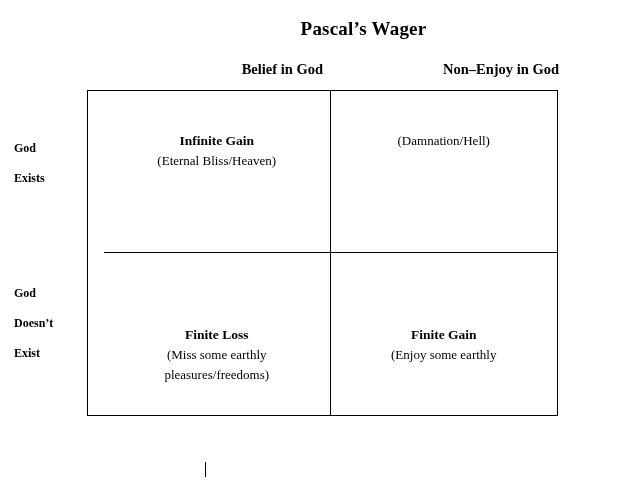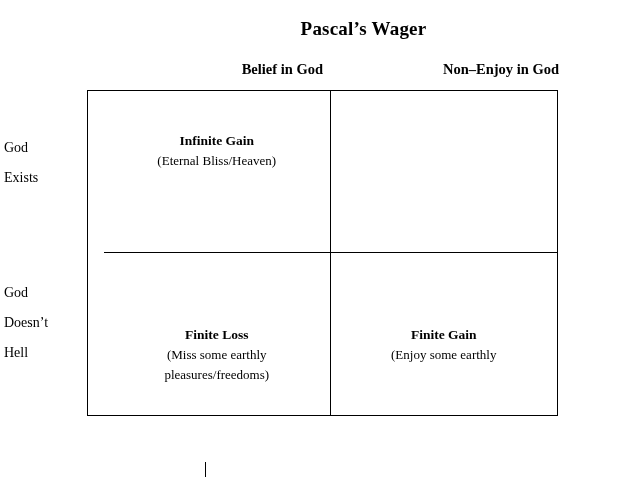--- a/index.html
+++ b/index.html
@@ -31,24 +31,24 @@
     top: 61px;
     font-size: 14.5px;
     font-weight: bold;
     text-align: right;
   }
   .col-head.c1 { left: 87px; width: 236px; }
   .col-head.c2 { left: 323px; width: 236px; }
 
   .row-head {
     position: absolute;
-    left: 4px;
+    left: 14px;
     width: 70px;
-    font-size: 14px;
-    font-weight: normal;
+    font-size: 12px;
+    font-weight: bold;
     line-height: 30px;
   }
   .row-head.r1 { top: 133px; }
   .row-head.r2 { top: 278px; }
 
   .grid {
     position: absolute;
     left: 87px;
     top: 90px;
     width: 471px;
@@ -108,35 +108,36 @@
 <div class="col-head c2">Non–Enjoy in God</div>
 
 <div class="row-head r1">
   <div>God</div>
   <div>Exists</div>
 </div>
 
 <div class="row-head r2">
   <div>God</div>
   <div>Doesn’t</div>
-  <div>Hell</div>
+  <div>Exist</div>
 </div>
 
 <div class="grid">
 
   <div class="cell top">
     <div class="cell-inner">
       <div class="cell-title">Infinite Gain</div>
       <div class="cell-sub">(Eternal Bliss/Heaven)</div>
       <div class="cell-sub"></div>
     </div>
   </div>
 
   <div class="cell top last-col">
     <div class="cell-inner">
+      <div class="cell-sub">(Damnation/Hell)</div>
       <div class="cell-sub"></div>
     </div>
   </div>
 
   <div class="cell bottom last-row">
     <div class="cell-inner">
       <div class="cell-title">Finite Loss</div>
       <div class="cell-sub">(Miss some earthly</div>
       <div class="cell-sub">pleasures/freedoms)</div>
     </div>

